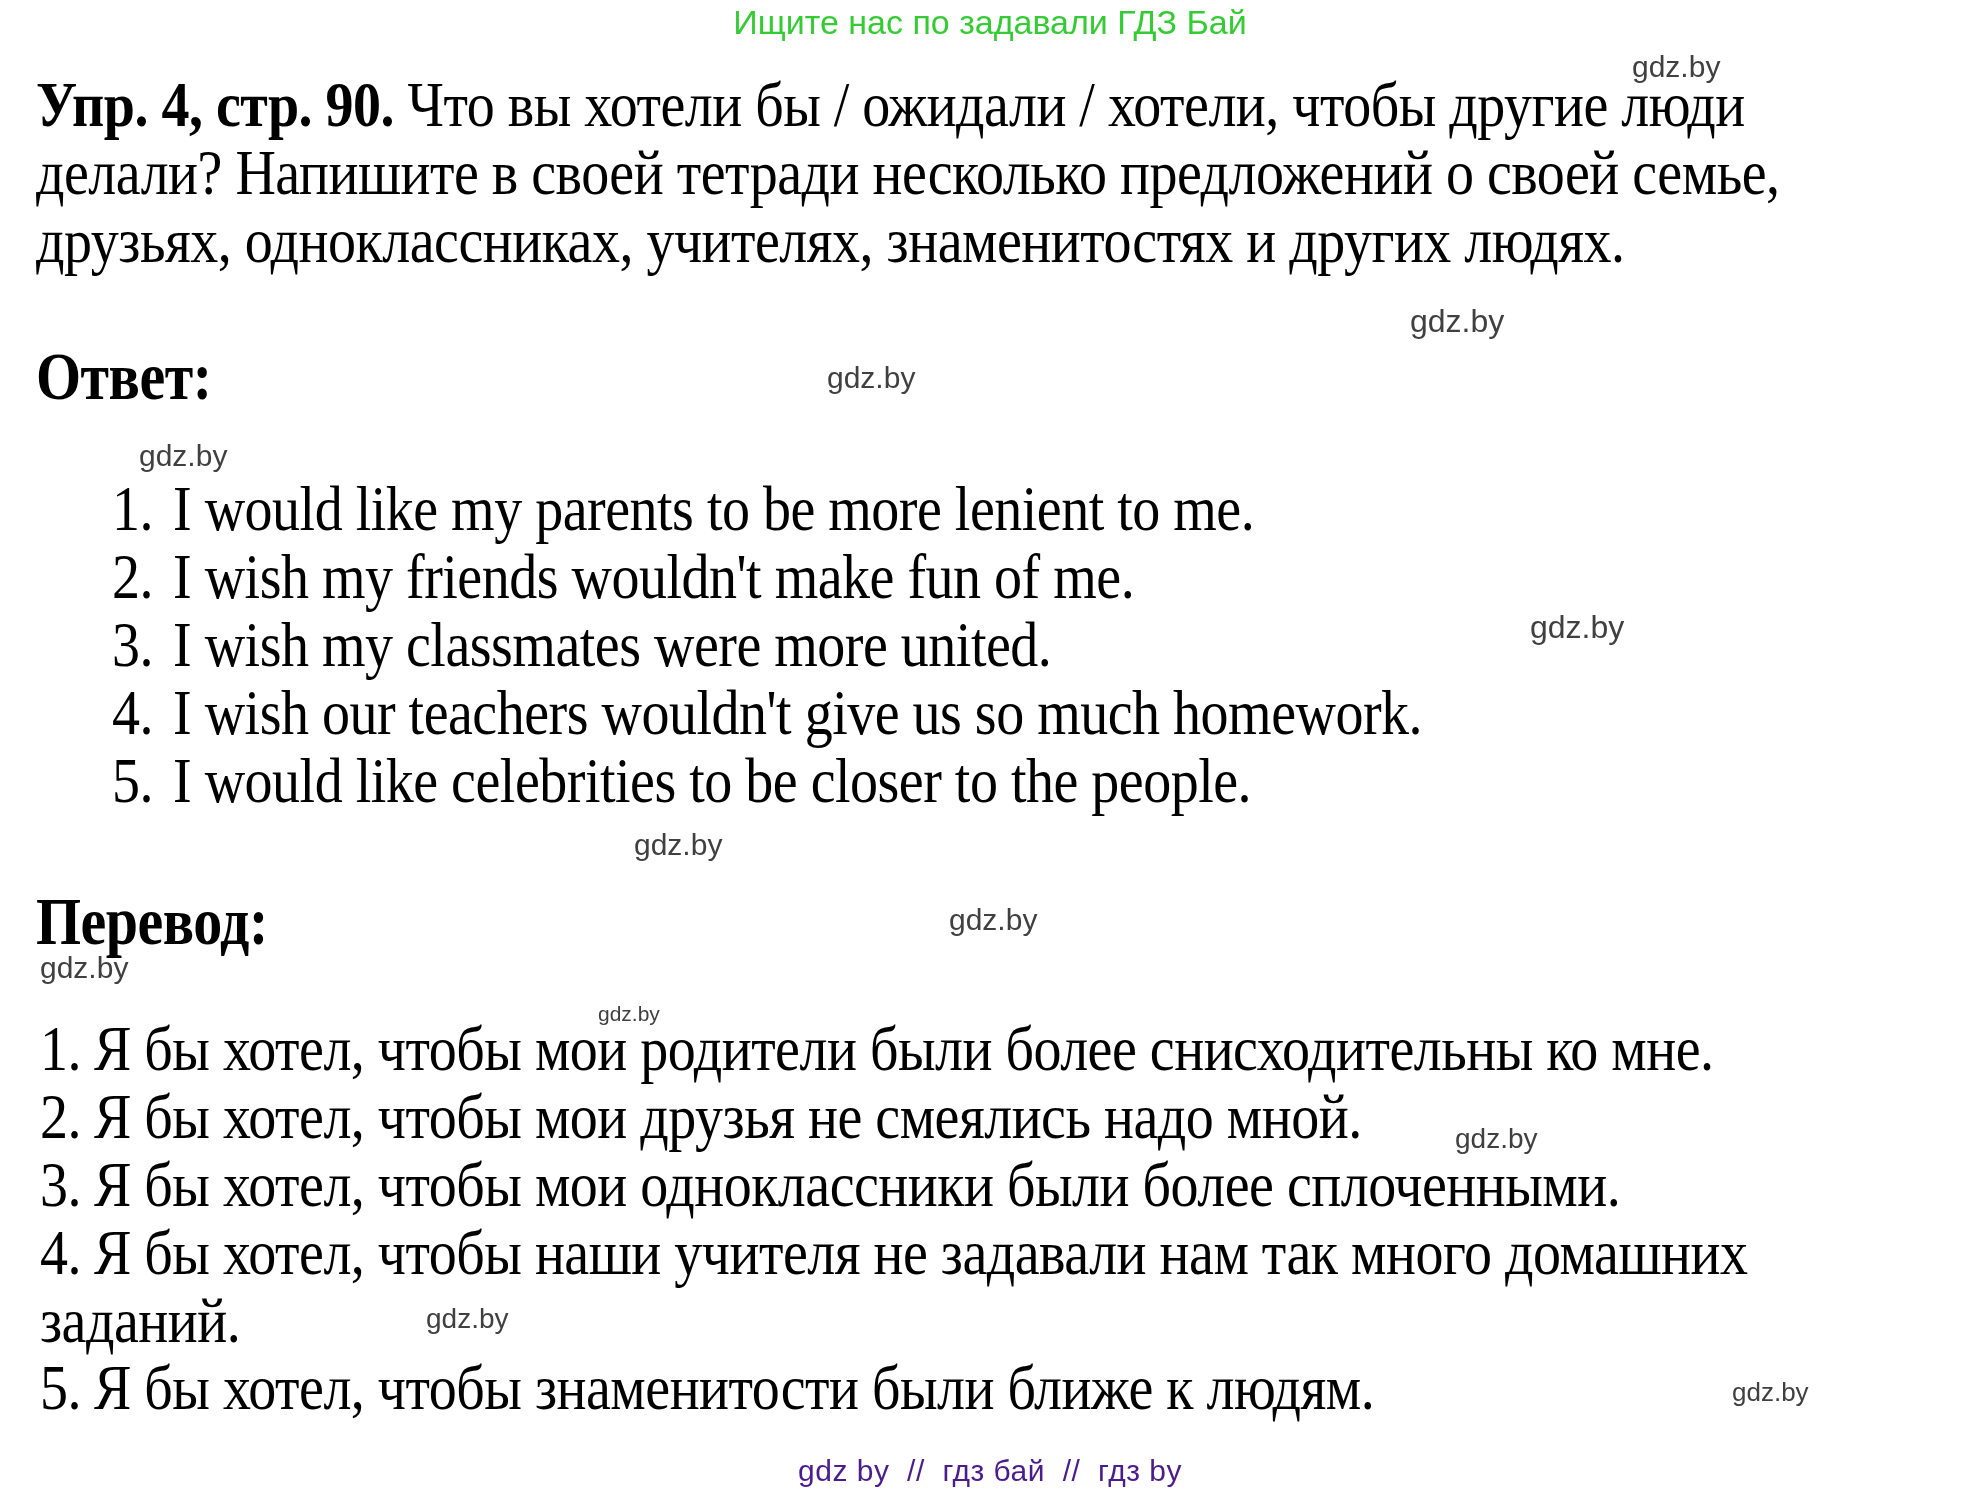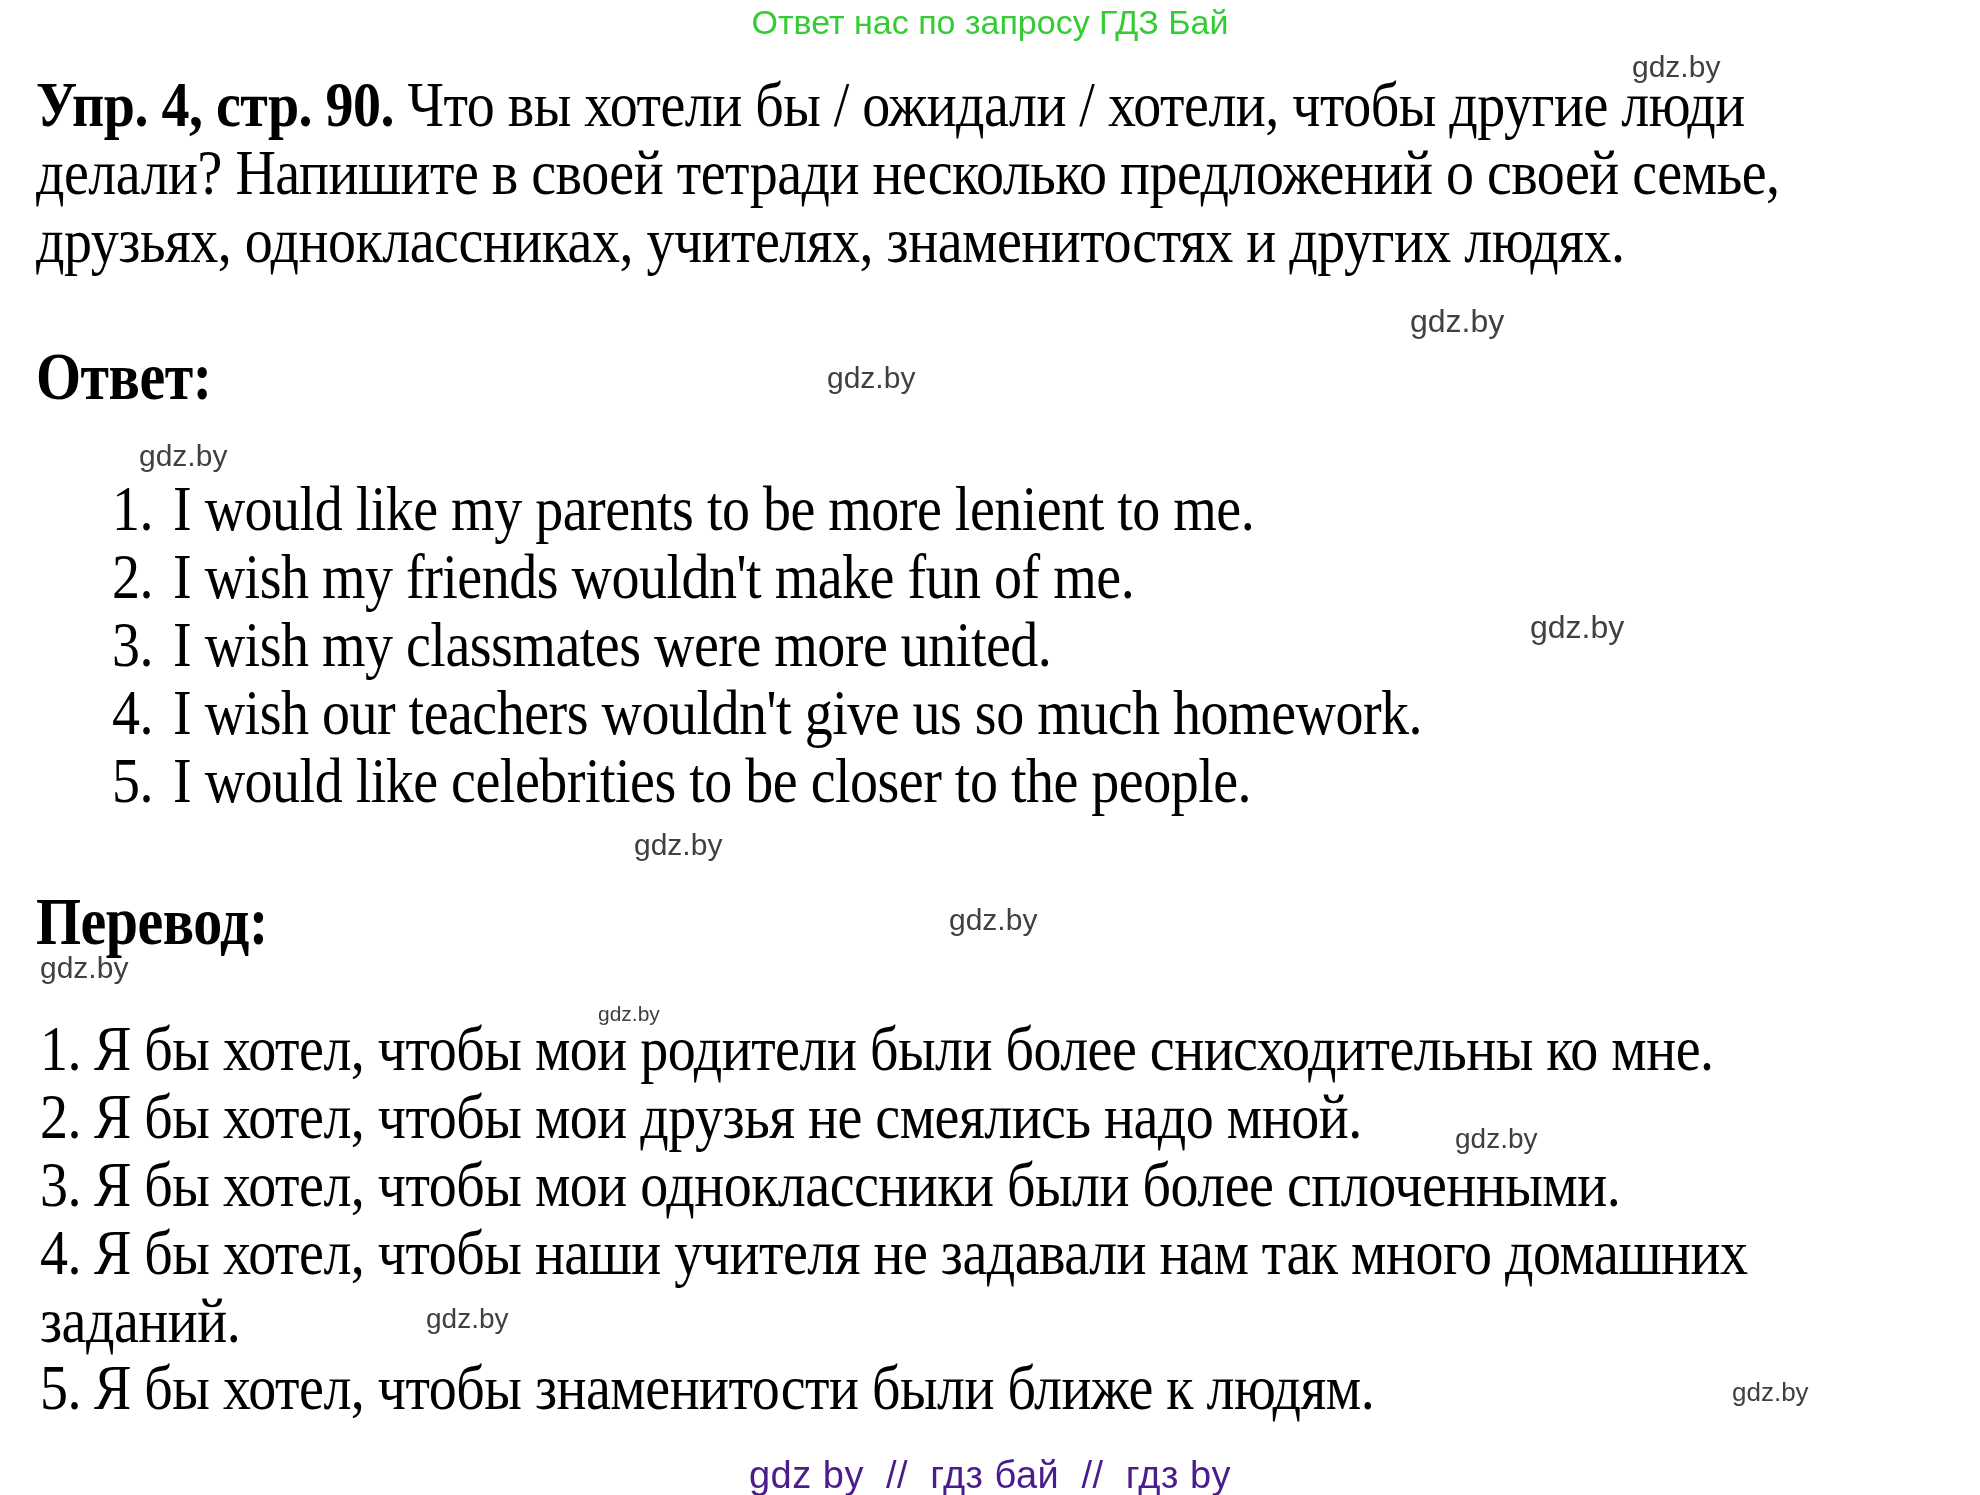--- a/index.html
+++ b/index.html
@@ -61,40 +61,40 @@
     font-size: 56px;
     line-height: 59px;
   }
   .ru-list .num { margin-right: 13px; }
   .footer-links {
     position: absolute;
     left: 0; top: 1456px;
     width: 100%;
     text-align: center;
     font-family: "Liberation Sans", "DejaVu Sans", sans-serif;
-    font-size: 38px;
+    font-size: 30px;
     line-height: 1;
     letter-spacing: 0.5px;
     color: #4b1d8c;
     white-space: pre;
   }
   .wm {
     position: absolute;
     font-family: "Liberation Sans", "DejaVu Sans", sans-serif;
     line-height: 1;
     color: #404040;
     white-space: nowrap;
   }
 </style>
 </head>
 <body>
 
 <div class="page">
 
-  <div class="green-note">Ответ нас по запросу ГДЗ Бай</div>
+  <div class="green-note">Ищите нас по задавали ГДЗ Бай</div>
 
   <div class="serifblock task">
     <span class="task-label">Упр. 4, стр. 90.</span>
     <span>Что вы хотели бы / ожидали / хотели, чтобы другие люди делали? Напишите в своей тетради несколько предложений о своей семье, друзьях, одноклассниках, учителях, знаменитостях и других людях.</span>
   </div>
 
   <h2 class="serifblock section-h answer-h">Ответ:</h2>
 
   <ol class="serifblock en-list">
       <li><span class="num">1.</span><span class="txt">I would like my parents to be more lenient to me.</span></li>

